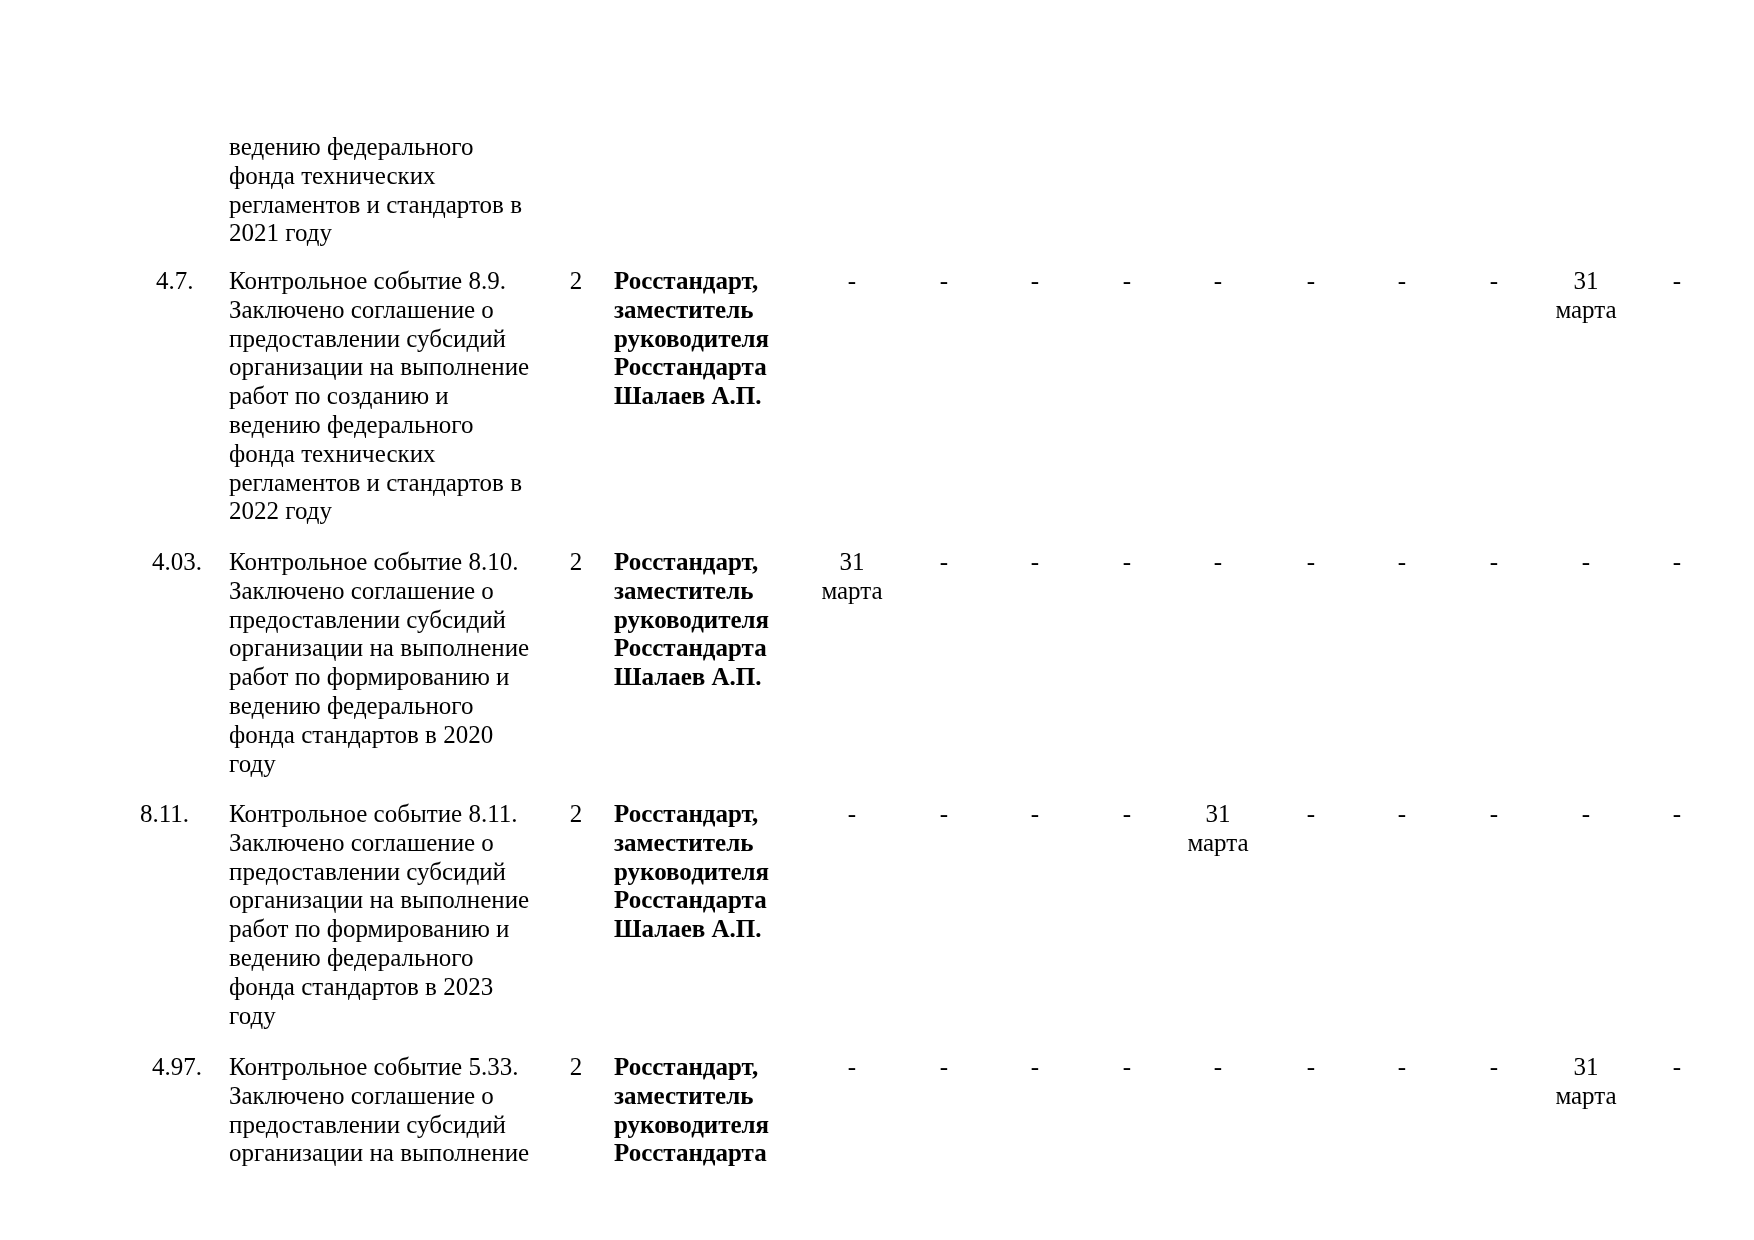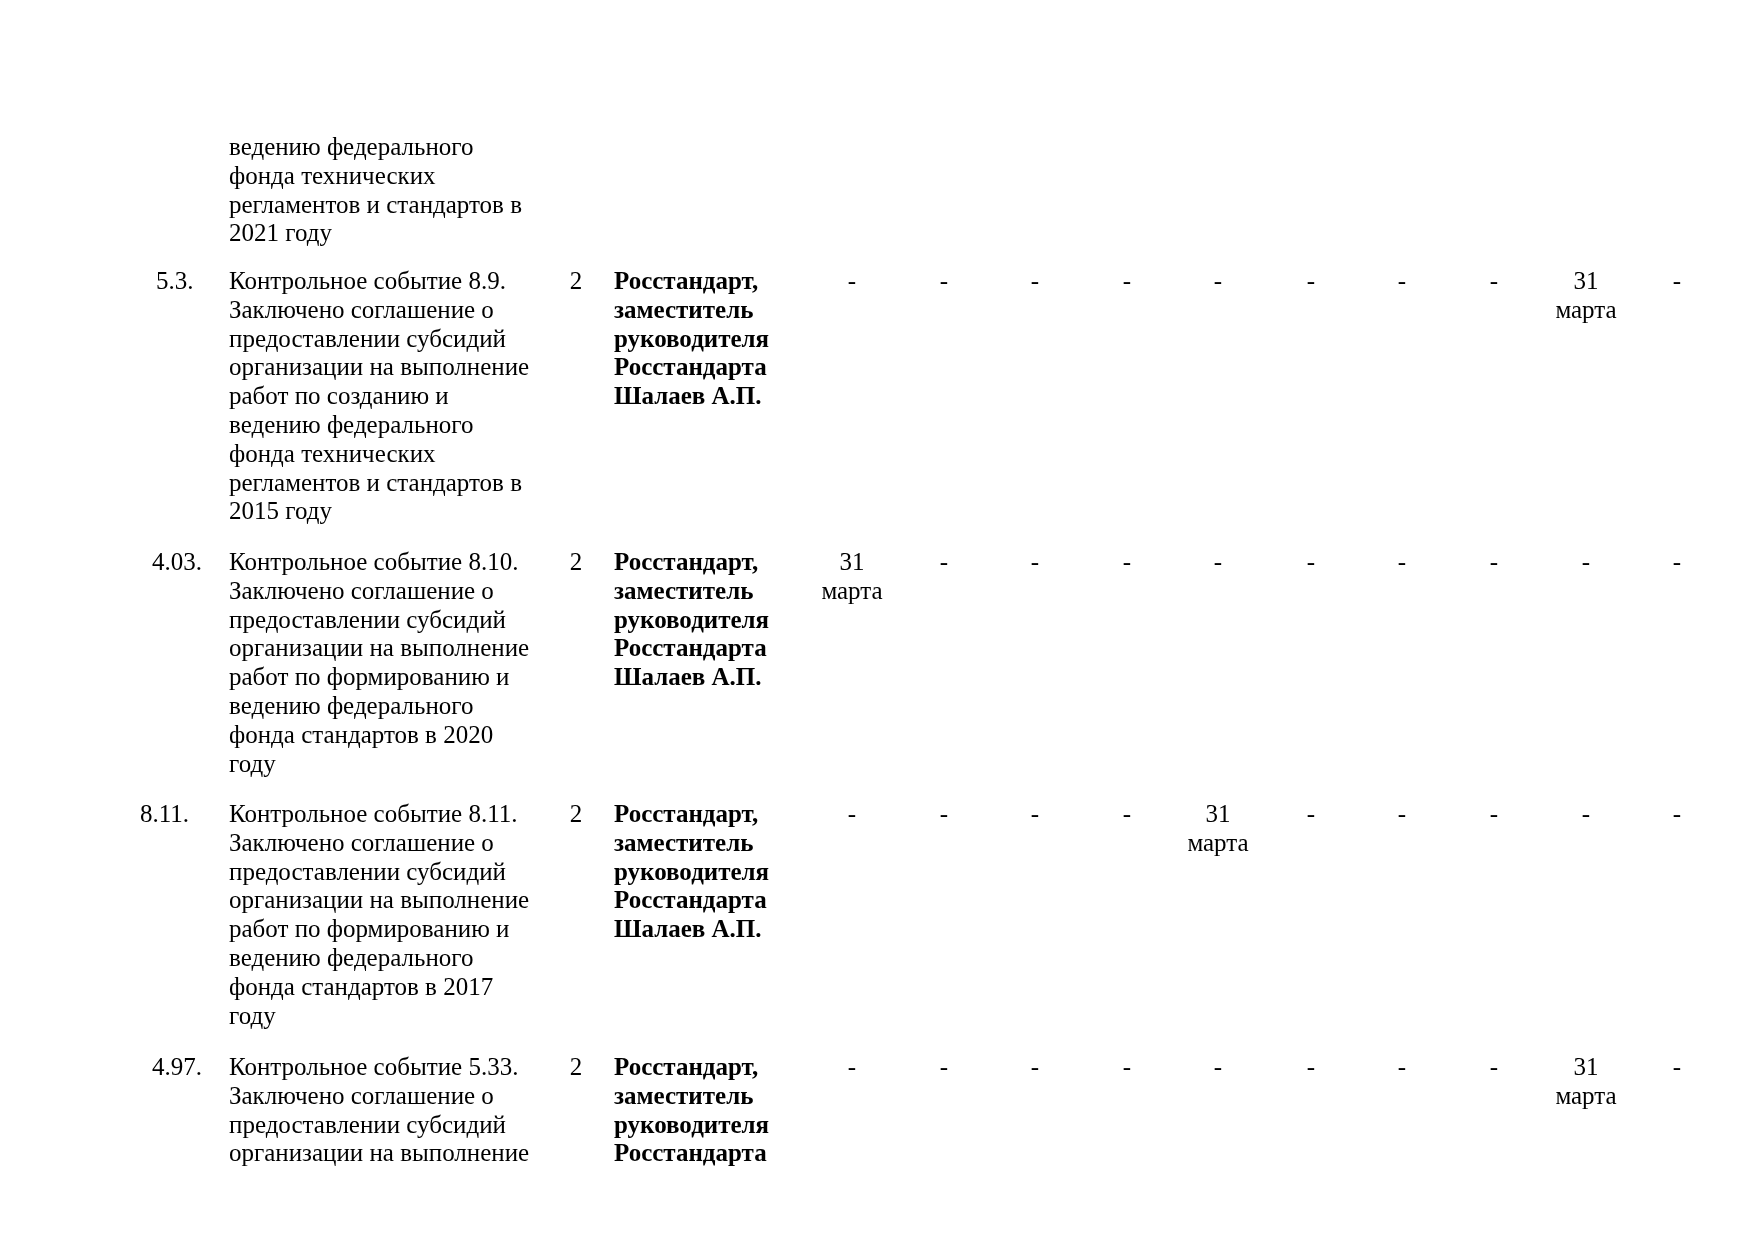--- a/index.html
+++ b/index.html
@@ -26,30 +26,30 @@
 <div class="page">
 
   <div class="row" style="top:133px;">
     <div class="cell desc">ведению федерального
 фонда технических
 регламентов и стандартов в
 2021 году</div>
   </div>
 
   <div class="row" style="top:267px;">
-    <div class="cell num">5.3.</div>
+    <div class="cell num">4.7.</div>
     <div class="cell desc">Контрольное событие 8.9.
 Заключено соглашение о
 предоставлении субсидий
 организации на выполнение
 работ по созданию и
 ведению федерального
 фонда технических
 регламентов и стандартов в
-2015 году</div>
+2022 году</div>
     <div class="cell level">2</div>
     <div class="cell resp">Росстандарт,
 заместитель
 руководителя
 Росстандарта
 Шалаев А.П.</div>
     <div class="cell date c1">-</div>
     <div class="cell date c2">-</div>
     <div class="cell date c3">-</div>
     <div class="cell date c4">-</div>
@@ -92,21 +92,21 @@
   </div>
 
   <div class="row" style="top:800px;">
     <div class="cell num" style="left:140px;">8.11.</div>
     <div class="cell desc">Контрольное событие 8.11.
 Заключено соглашение о
 предоставлении субсидий
 организации на выполнение
 работ по формированию и
 ведению федерального
-фонда стандартов в 2017
+фонда стандартов в 2023
 году</div>
     <div class="cell level">2</div>
     <div class="cell resp">Росстандарт,
 заместитель
 руководителя
 Росстандарта
 Шалаев А.П.</div>
     <div class="cell date c1">-</div>
     <div class="cell date c2">-</div>
     <div class="cell date c3">-</div>

